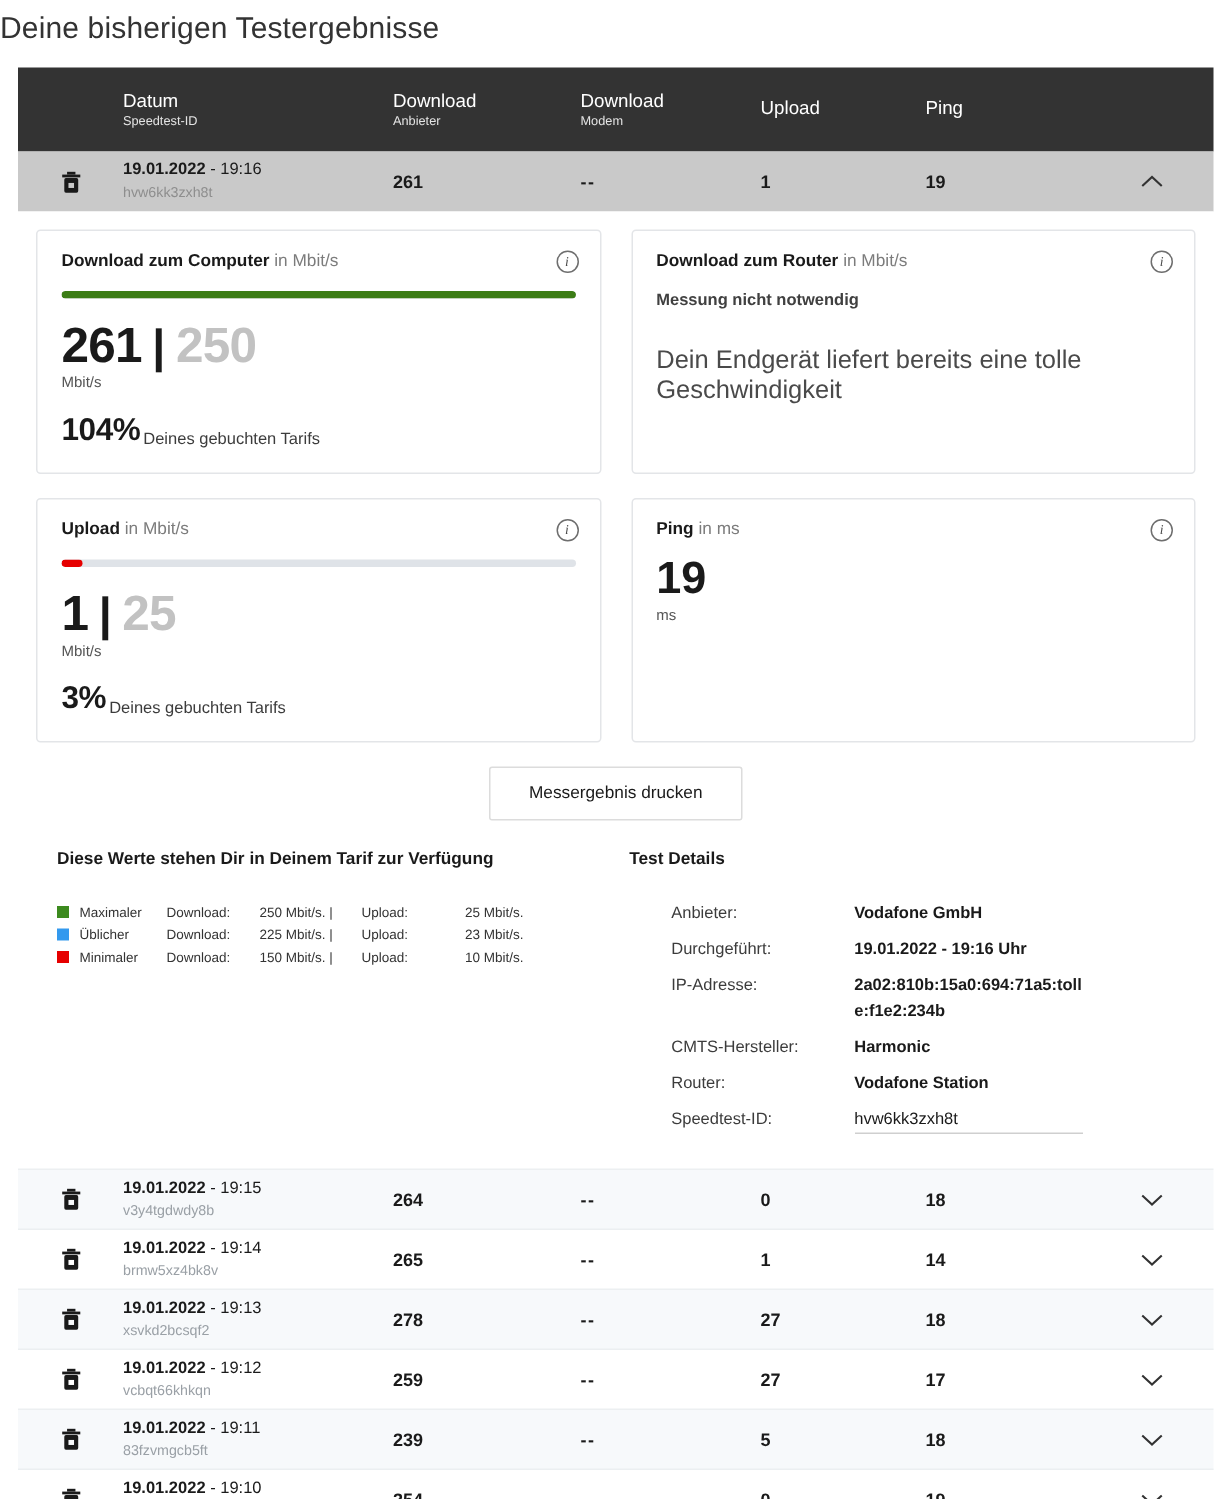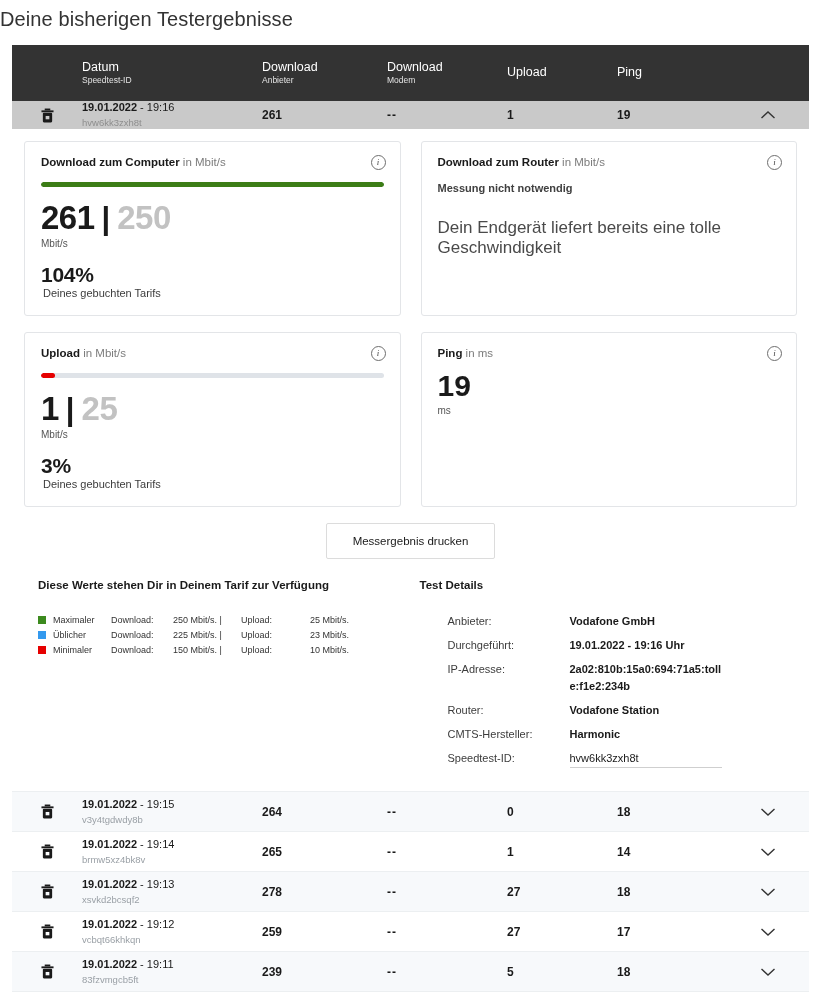--- a/index.html
+++ b/index.html
@@ -32,21 +32,21 @@
   }
   .tbody-row {
     display: flex;
     align-items: center;
     height: 40px;
     border-bottom: 1px solid #eceff1;
     font-size: 12px;
   }
   .row-expanded {
     background: #c9c9c9;
-    height: 28px;
+    height: 40px;
     border-bottom: none;
   }
   .row-alt   { background: #f7f9fb; }
   .row-plain { background: #ffffff; }
 
   
   .c-trash { width: 70px;  display: flex; justify-content: center; align-items: center; }
   .c-date  { width: 180px; }
   .c-dlc   { width: 125px; }
   .c-dlm   { width: 120px; }
@@ -125,21 +125,21 @@
     font-size: 33px;
     font-weight: 700;
     color: #1a1a1a;
     letter-spacing: -.5px;
     line-height: 1;
   }
   .big-sep { font-size: 31px; font-weight: 700; color: #1a1a1a; line-height: 1; }
   .big-max { font-size: 33px; font-weight: 700; color: #c2c2c2; letter-spacing: -.5px; line-height: 1; }
   .unit { font-size: 10px; color: #555555; margin-top: 4px; display: block; }
 
-  .pct-row { display: flex; align-items: flex-start; margin-top: 14px; flex-direction: column; }
+  .pct-row { display: flex; align-items: flex-end; margin-top: 14px; }
   .pct { font-size: 21px; font-weight: 700; color: #1a1a1a; letter-spacing: -.3px; }
   .pct-label { font-size: 11px; color: #3c3c3c; margin-left: 2px; }
 
   .card-big-msg { font-size: 11px; font-weight: 700; color: #404040; margin: 2px 0 24px 0; }
   .card-sub-msg { font-size: 17px; color: #4a4a4a; }
 
   .ping-val { font-size: 30px; font-weight: 700; color: #1a1a1a; line-height: 1; margin-top: -2px; }
 
   
   .print-wrap { display: flex; justify-content: center; margin: 2px 0 20px 0; }
@@ -339,26 +339,26 @@
   </div>
   <div class="td-row">
     <span class="td-key">Durchgeführt:</span>
     <span class="td-val ">19.01.2022 - 19:16 Uhr</span>
   </div>
   <div class="td-row">
     <span class="td-key">IP-Adresse:</span>
     <span class="td-val ">2a02:810b:15a0:694:71a5:tolle:f1e2:234b</span>
   </div>
   <div class="td-row">
+    <span class="td-key">CMTS-Hersteller:</span>
+    <span class="td-val ">Harmonic</span>
+  </div>
+  <div class="td-row">
     <span class="td-key">Router:</span>
     <span class="td-val ">Vodafone Station</span>
-  </div>
-  <div class="td-row">
-    <span class="td-key">CMTS-Hersteller:</span>
-    <span class="td-val ">Harmonic</span>
   </div>
   <div class="td-row">
     <span class="td-key">Speedtest-ID:</span>
     <span class="td-val plain">hvw6kk3zxh8t</span>
   </div>
             </div>
         </div>
       </div>
     </div>
 

